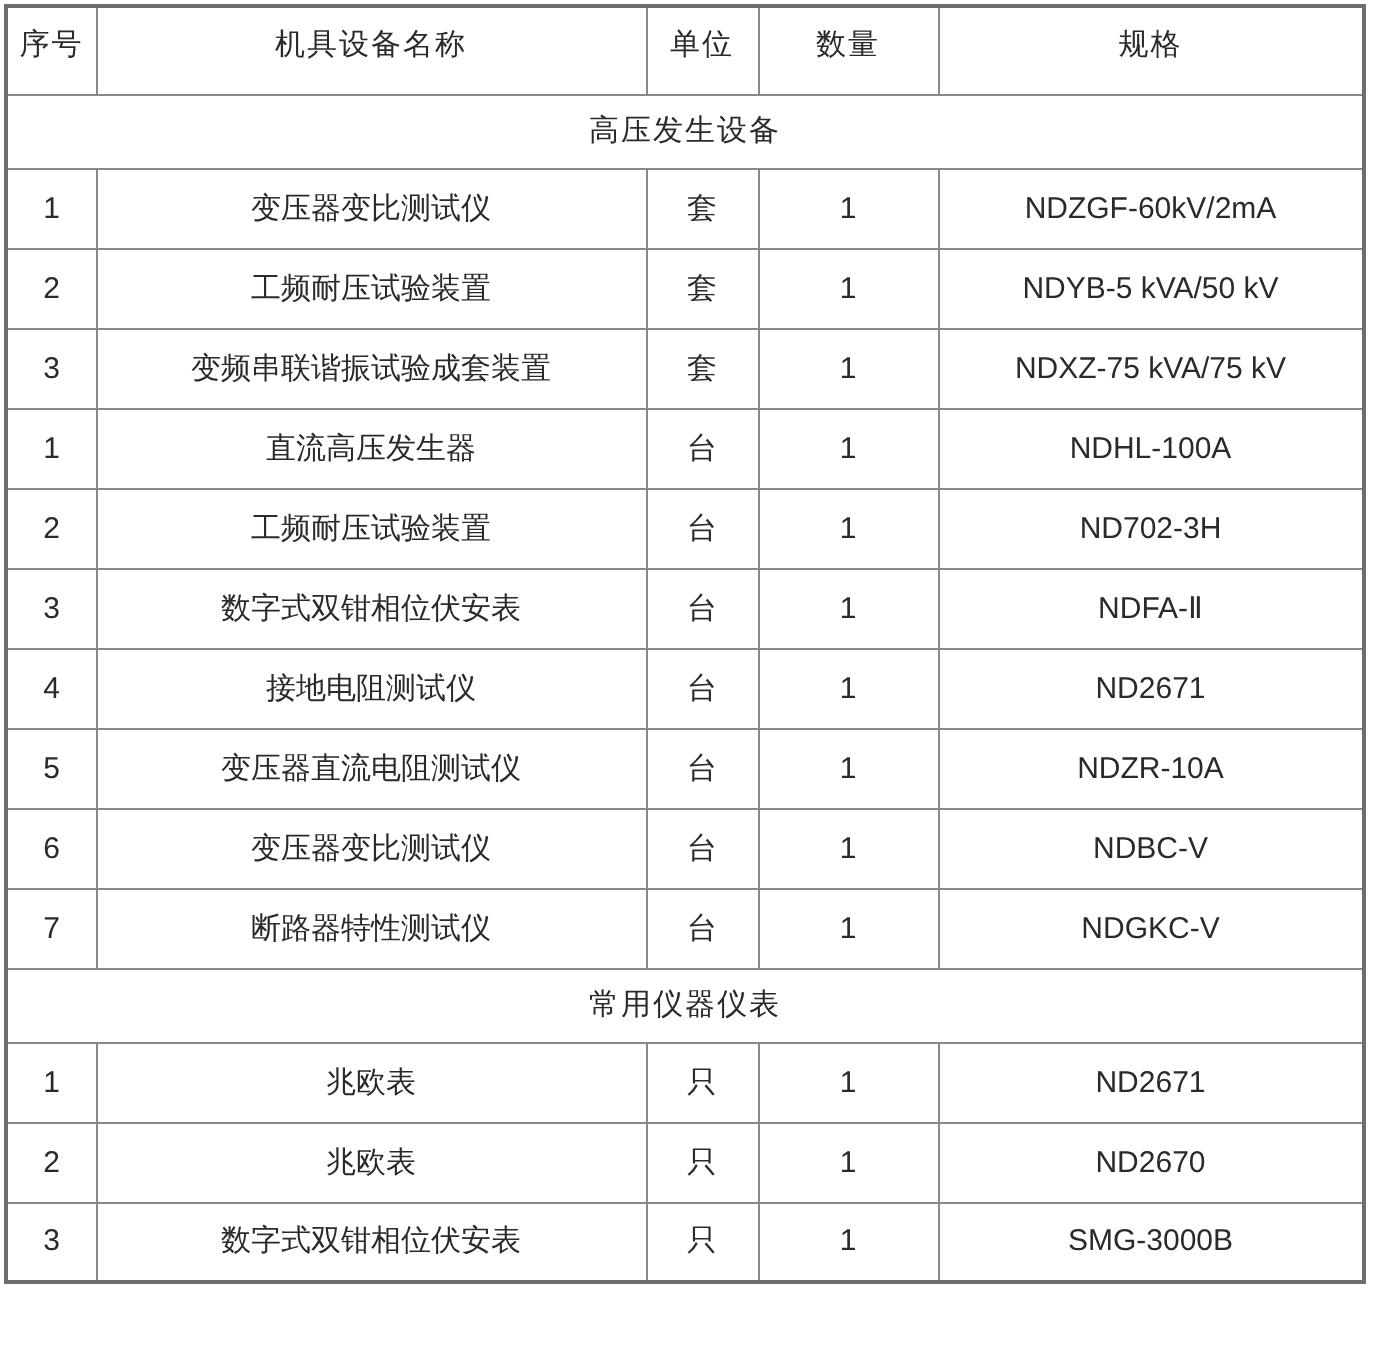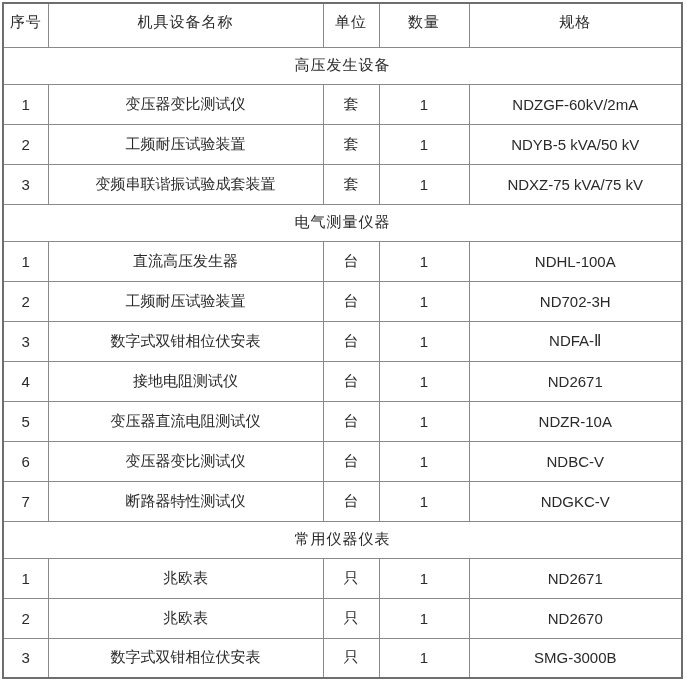--- a/index.html
+++ b/index.html
@@ -95,23 +95,20 @@
           <td>1</td>
           <td>NDYB-5 kVA/50 kV</td>
         </tr>
         <tr class="data-row">
           <td>3</td>
           <td>变频串联谐振试验成套装置</td>
           <td>套</td>
           <td>1</td>
           <td>NDXZ-75 kVA/75 kV</td>
         </tr>
-        <tr class="section-row">
-          <td colspan="5">电气测量仪器</td>
-        </tr>
         <tr class="data-row">
           <td>1</td>
           <td>直流高压发生器</td>
           <td>台</td>
           <td>1</td>
           <td>NDHL-100A</td>
         </tr>
         <tr class="data-row">
           <td>2</td>
           <td>工频耐压试验装置</td>

